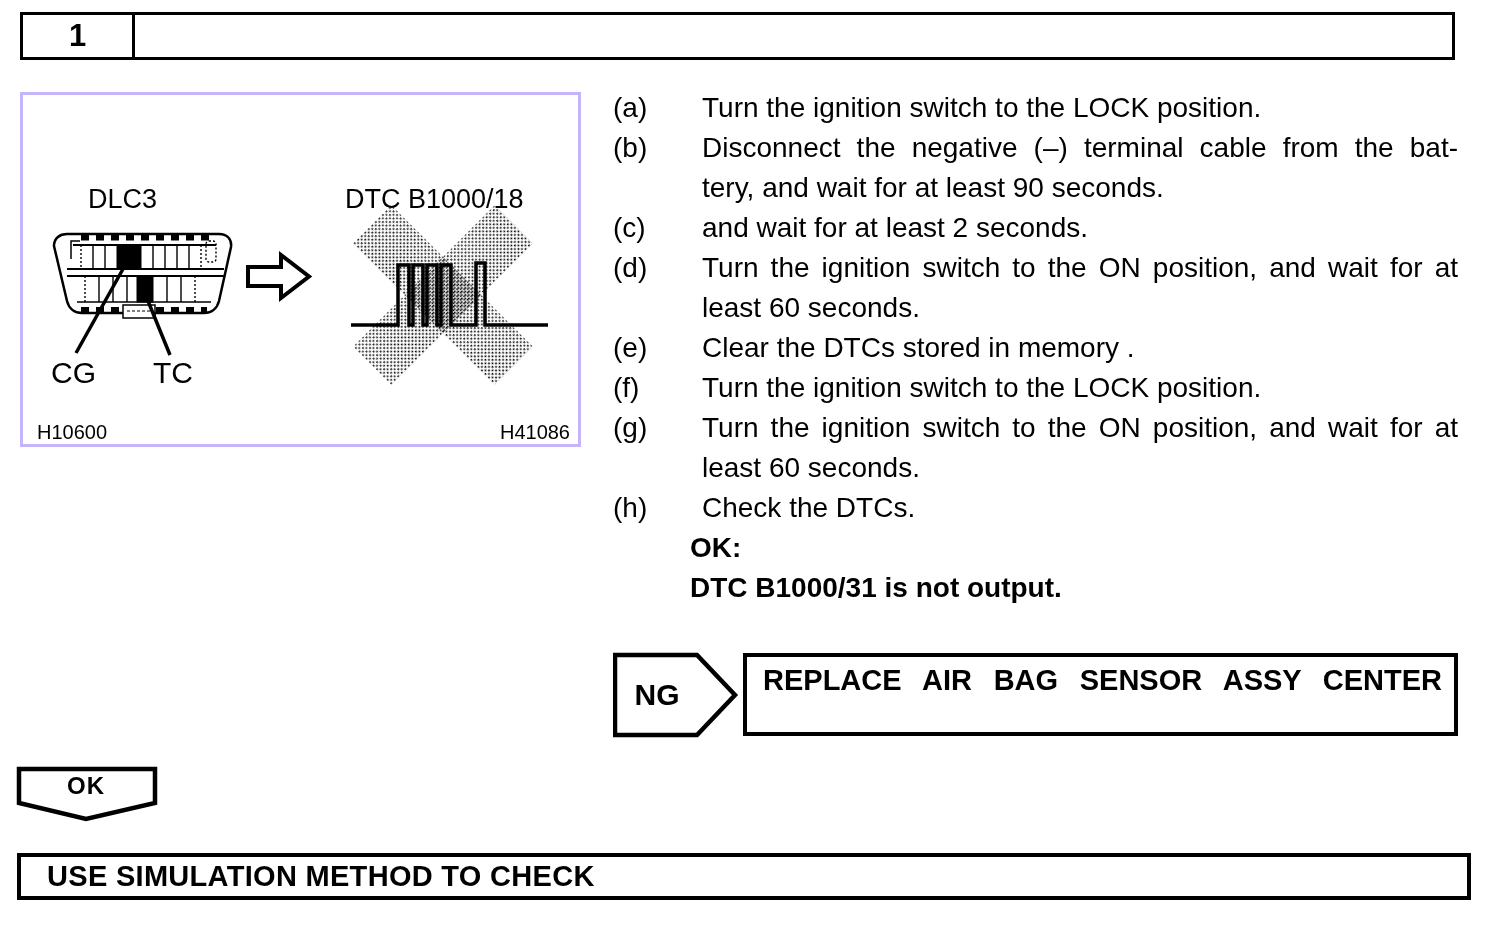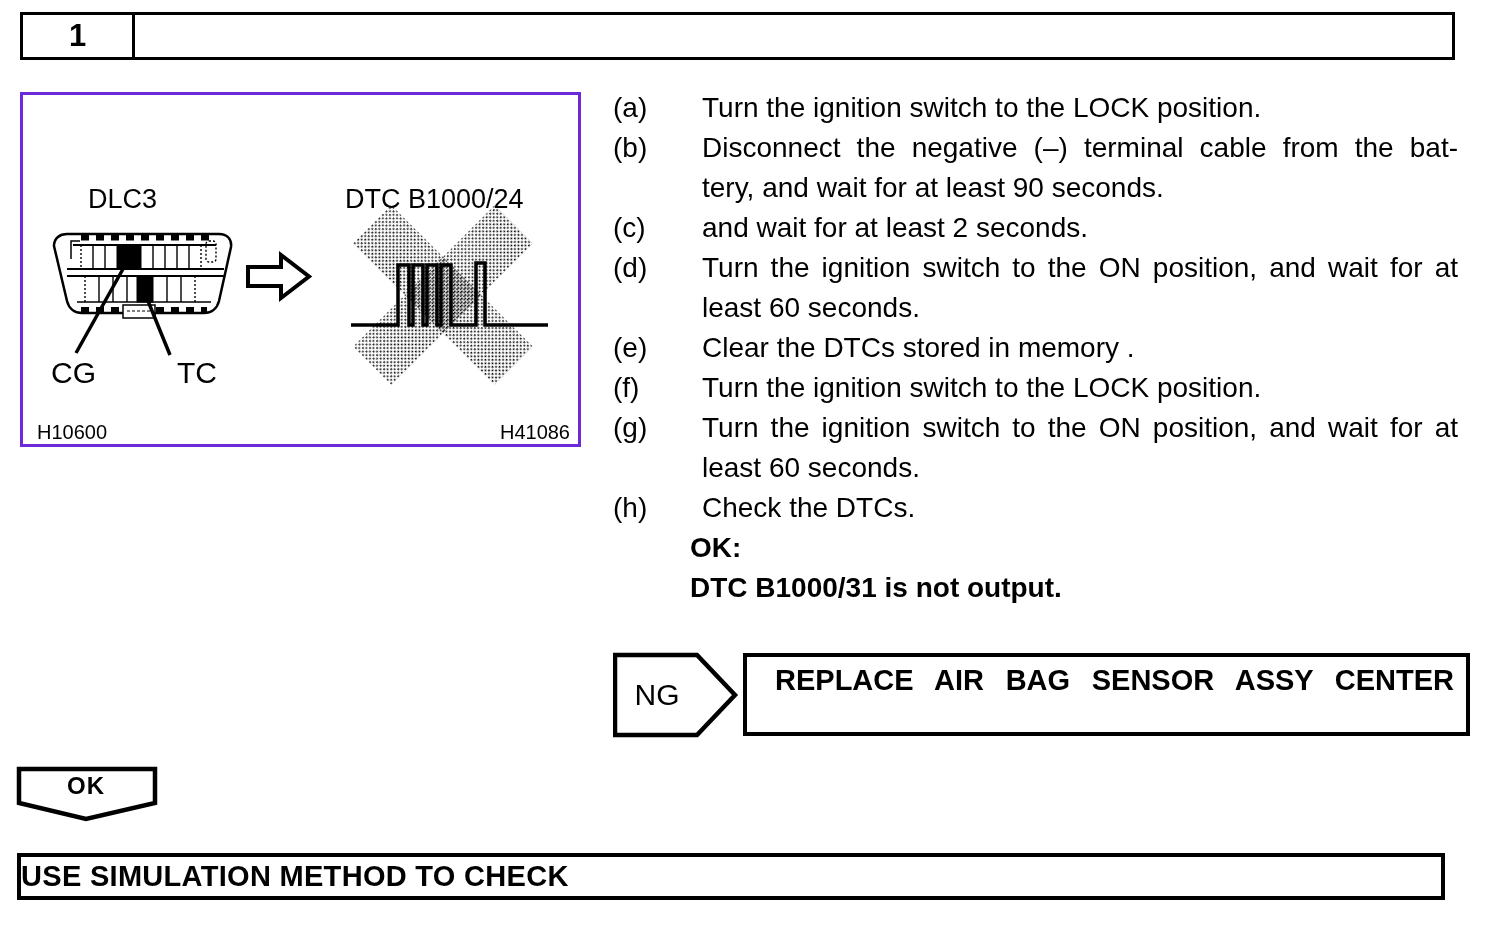--- a/index.html
+++ b/index.html
@@ -23,63 +23,63 @@
   }
   .hdr-title {
     flex:1; display:flex; align-items:center;
     padding-left:14px; font-weight:bold; font-size:31px; letter-spacing:.4px;
     white-space:nowrap;
   }
 
   
   .figbox {
     left:20px; top:92px; width:555px; height:349px;
-    border:3px solid #6d28d9;
+    border:3px solid #c4b5fd;
   }
   .figbox svg { position:absolute; left:0; top:0; }
   .fig-label { position:absolute; font-size:27px; white-space:nowrap; }
   .fig-pin   { position:absolute; font-size:30px; white-space:nowrap; }
   .fig-id    { position:absolute; font-size:20px; white-space:nowrap; }
 
   
   .proc { left:613px; top:88px; width:845px; }
   .step { display:flex; }
   .step-label { width:77px; font-size:28px; line-height:40px; }
   .step-lines { width:766px; font-size:28px; line-height:40px;margin-left:13px; }
   .step-lines div { white-space:nowrap; }
   .step-lines div.jl { white-space:normal; text-align:justify; text-align-last:justify; }
   .result { margin-left:77px; font-weight:bold; font-size:28px; line-height:40px; }
 
   
   .ng-shape { left:613px; top:651px; }
   .ng-text {
     left:615px; top:657px; width:84px; height:76px;
     display:flex; align-items:center; justify-content:center;
-    font-weight:normal; font-size:30px;
+    font-weight:bold; font-size:30px;
   }
   .ng-action {
     left:743px; top:653px; width:679px; height:70px;
-    border:4px solid #000; padding:5px 12px 0 28px;
+    border:4px solid #000; padding:5px 12px 0 16px;
     font-weight:bold; font-size:29px; line-height:36px;
     text-align:justify; text-align-last:justify;
   }
 
   
   .ok-shape { left:16px; top:766px; }
   .ok-text {
     left:16px; top:768px; width:140px; height:36px;
     display:flex; align-items:center; justify-content:center;
     font-weight:bold; font-size:24px; letter-spacing:1px;
   }
 
   
   .footer-box {
     left:17px; top:853px; width:1420px; height:39px;
     border:4px solid #000; display:flex; align-items:center;
-    font-weight:bold; font-size:29px; letter-spacing:.3px;
+    padding-left:26px; font-weight:bold; font-size:29px; letter-spacing:.3px;
     white-space:nowrap;
   }
 </style>
 </head>
 <body>
 
 <div class="abs hdr">
   <div class="hdr-num">1</div>
 </div>
 
@@ -138,23 +138,23 @@
 
     <path d="M328 230 L375 230 L375 170 L386 170 L386 230 L390 230 L390 170 L400 170 L400 230 L404 230 L404 170 L414 170 L414 230 L418 230 L418 170 L428 170 L428 230 L453 230 L453 168 L462 168 L462 230 L525 230" fill="none" stroke="#000" stroke-width="3.5"></path>
 
     <g>
       <rect x="320" y="173" width="200" height="54" fill="url(#halftone)" transform="rotate(45 420 200)"></rect>
       <rect x="320" y="173" width="200" height="54" fill="url(#halftone)" transform="rotate(-45 420 200)"></rect>
     </g>
   </svg>
 
   <span class="fig-label" style="left:65px; top:89px;">DLC3</span>
-  <span class="fig-label" style="left:322px; top:89px;">DTC B1000/24</span>
+  <span class="fig-label" style="left:322px; top:89px;">DTC B1000/18</span>
   <span class="fig-pin" style="left:28px; top:261px;">CG</span>
-  <span class="fig-pin" style="left:130px; top:261px;margin-left:24px;">TC</span>
+  <span class="fig-pin" style="left:130px; top:261px;">TC</span>
   <span class="fig-id" style="left:14px; top:326px;">H10600</span>
   <span class="fig-id" style="right:8px; top:326px;">H41086</span>
 </div>
 
 <div class="abs proc">
   <div class="step">
     <div class="step-label">(a)</div>
     <div class="step-lines">
         <div>Turn the ignition switch to the LOCK position.</div>
       </div>

